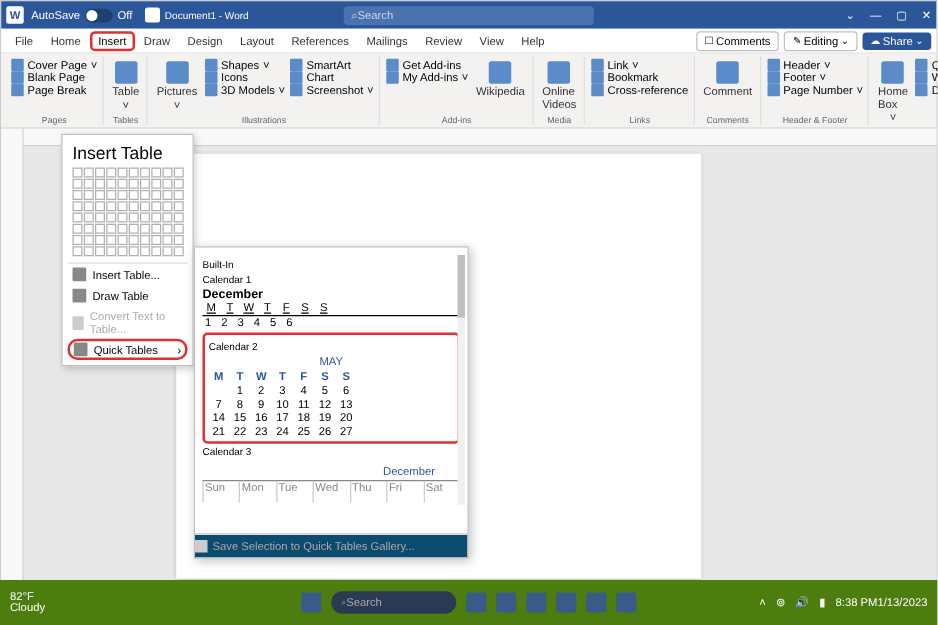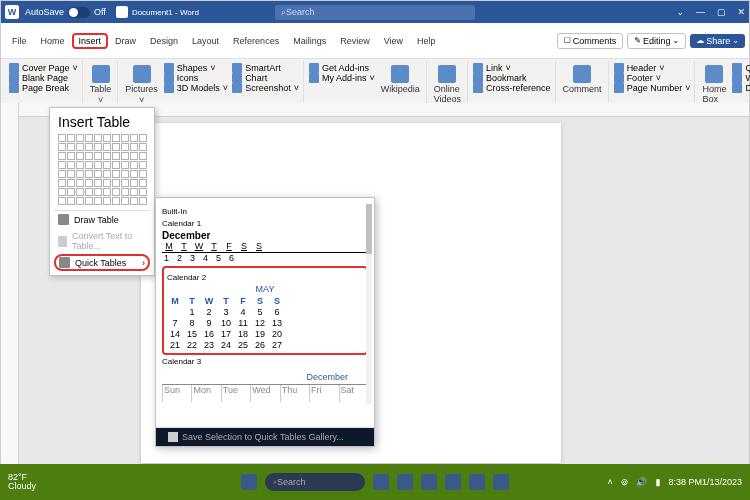--- a/index.html
+++ b/index.html
@@ -8,21 +8,21 @@
 .titlebar{height:22px;background:#2b579a;display:flex;align-items:center;color:#fff;padding:0 4px}
 .titlebar .wlogo{width:14px;height:14px;background:#fff;color:#2b579a;display:flex;align-items:center;justify-content:center;font-weight:bold;border-radius:2px;margin-right:6px;font-size:9px}
 .titlebar .autosave{display:flex;align-items:center;gap:4px;margin-right:10px;font-size:8px}
 .toggle{width:22px;height:11px;background:#1e3f6f;border-radius:6px;position:relative}
 .toggle::after{content:"";position:absolute;left:1px;top:1px;width:9px;height:9px;background:#fff;border-radius:50%}
 .titlebar .docicon{width:12px;height:12px;background:#fff;border-radius:2px;margin-right:4px}
 .titlebar .doctitle{font-size:8px}
 .searchwrap{position:absolute;left:50%;transform:translateX(-50%);width:200px;height:15px;background:#4a72b0;border-radius:3px;display:flex;align-items:center;padding:0 6px;color:#cfd9ea;font-size:8px}
 .wincontrols{margin-left:auto;display:flex;gap:12px;font-size:10px}
 .wincontrols span{cursor:pointer}
-.menubar{height:36px;background:#fff;display:flex;align-items:center;padding:0 4px;border-bottom:1px solid #e0e0e0}
+.menubar{height:20px;background:#fff;display:flex;align-items:center;padding:0 4px;border-bottom:1px solid #e0e0e0}
 .menubar .tab{padding:3px 7px;font-size:9px;color:#333;cursor:pointer}
 .menubar .tab.active{border:2px solid #e03030;border-radius:4px;padding:1px 5px;color:#000}
 .menubar .right{margin-left:auto;display:flex;gap:4px;align-items:center}
 .menubar .rbtn{border:1px solid #c0c0c0;border-radius:3px;padding:2px 6px;font-size:8px;display:flex;align-items:center;gap:2px}
 .menubar .share{background:#2b579a;color:#fff;border:none}
 .ribbon{height:60px;background:#f3f2f1;display:flex;padding:2px 4px;border-bottom:1px solid #d0d0d0;gap:1px}
 .rgroup{display:flex;flex-direction:column;align-items:center;padding:0 4px;border-right:1px solid #e0e0e0}
 .rgroup:last-child{border-right:none}
 .rgroup .items{display:flex;gap:4px;flex:1;align-items:flex-start;padding-top:2px}
 .rgroup .glabel{font-size:7px;color:#666;margin-top:auto}
@@ -53,21 +53,21 @@
 .qtpanel .mgrid{display:grid;grid-template-columns:repeat(7,14px);gap:1px;font-size:6px}
 .qtpanel .mgrid div{text-align:center}
 .qtpanel .hl2{border:2px solid #e03030;border-radius:4px;padding:3px;margin-top:4px}
 .qtpanel .maytitle{text-align:center;color:#2b579a;font-size:9px;margin-bottom:2px}
 .qtpanel .maygrid{display:grid;grid-template-columns:repeat(7,16px);gap:1px;font-size:6px}
 .qtpanel .maygrid div{text-align:center}
 .qtpanel .maygrid .dh{color:#2b579a;font-weight:bold}
 .qtpanel .dec{color:#2b579a;text-align:right;font-size:9px;padding:4px 20px 2px 0}
 .qtpanel .tline{border-top:1px solid #888;height:18px;display:flex;font-size:5px;color:#888}
 .qtpanel .tline div{flex:1;border-left:1px solid #ccc;padding-left:1px}
-.qtpanel .footer{border-top:1px solid #e0e0e0;padding:4px 12px;font-size:7px;color:#aaa;position:absolute;bottom:0;left:0;right:0;background:#0f172a;display:flex;gap:4px;align-items:center}
+.qtpanel .footer{border-top:1px solid #e0e0e0;padding:4px 0;font-size:7px;color:#aaa;position:absolute;bottom:0;left:0;right:0;background:#0c4a6e;display:flex;gap:4px;align-items:center}
 .qtpanel .scroll{position:absolute;right:2px;top:6px;width:6px;height:200px;background:#f0f0f0}
 .qtpanel .scroll::after{content:"";position:absolute;top:0;width:6px;height:50px;background:#c0c0c0}
 .statusbar{position:absolute;bottom:0;left:0;right:0;height:14px;background:#f3f2f1;display:flex;align-items:center;padding:0 6px;font-size:7px;color:#555;border-top:1px solid #d0d0d0;gap:10px}
 .statusbar .right{margin-left:auto;display:flex;gap:8px;align-items:center}
 .zslider{width:50px;height:2px;background:#999;position:relative}
 .zslider::after{content:"";position:absolute;left:50%;top:-3px;width:8px;height:8px;background:#666;border-radius:1px}
 .taskbar{position:absolute;bottom:0;left:0;right:0;height:36px;background:#4d7c0f;display:flex;align-items:center;padding:0 8px;color:#fff;font-size:8px}
 .taskbar .weather{display:flex;flex-direction:column;line-height:1}
 .taskbar .center{position:absolute;left:50%;transform:translateX(-50%);display:flex;gap:8px;align-items:center}
 .taskbar .tic{width:16px;height:16px;background:#3a5a8a;border-radius:2px}
@@ -341,20 +341,24 @@
         <div></div>
         <div></div>
         <div></div>
         <div></div>
         <div></div>
         <div></div>
         <div></div>
         <div></div>
       </div>
   <div class="tmenu">
+    <div class="mi">
+          <div class="mic"></div>
+          <span>Insert Table...</span>
+        </div>
     <div class="mi">
           <div class="mic"></div>
           <span>Draw Table</span>
         </div>
     <div class="mi disabled">
           <div class="mic" style="background:#ccc"></div>
           <span>Convert Text to Table...</span>
         </div>
     <div class="mi hl">
           <div class="mic"></div>

